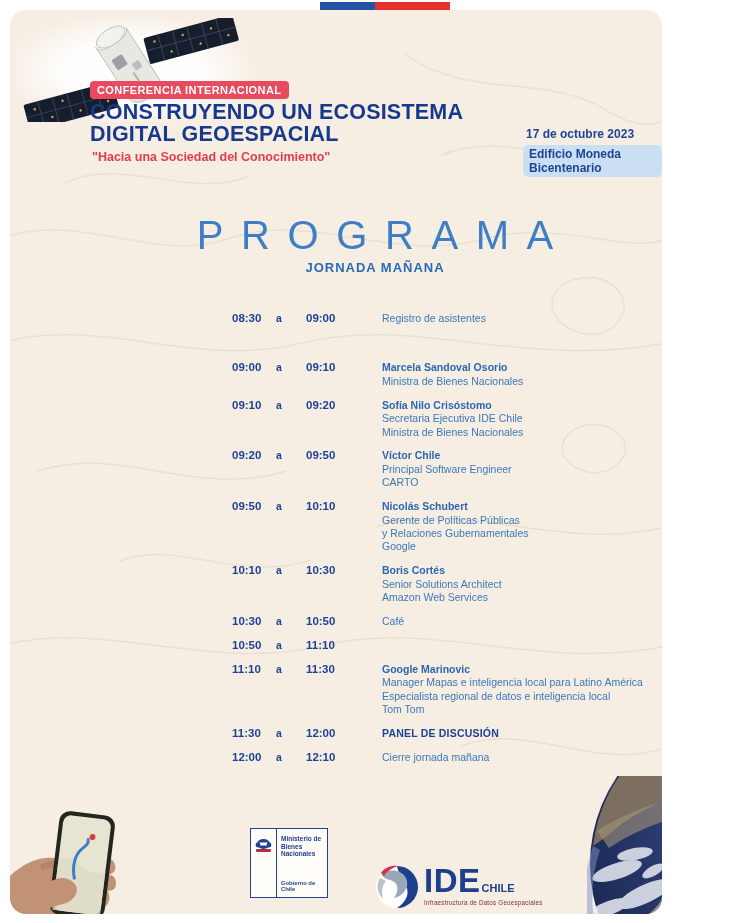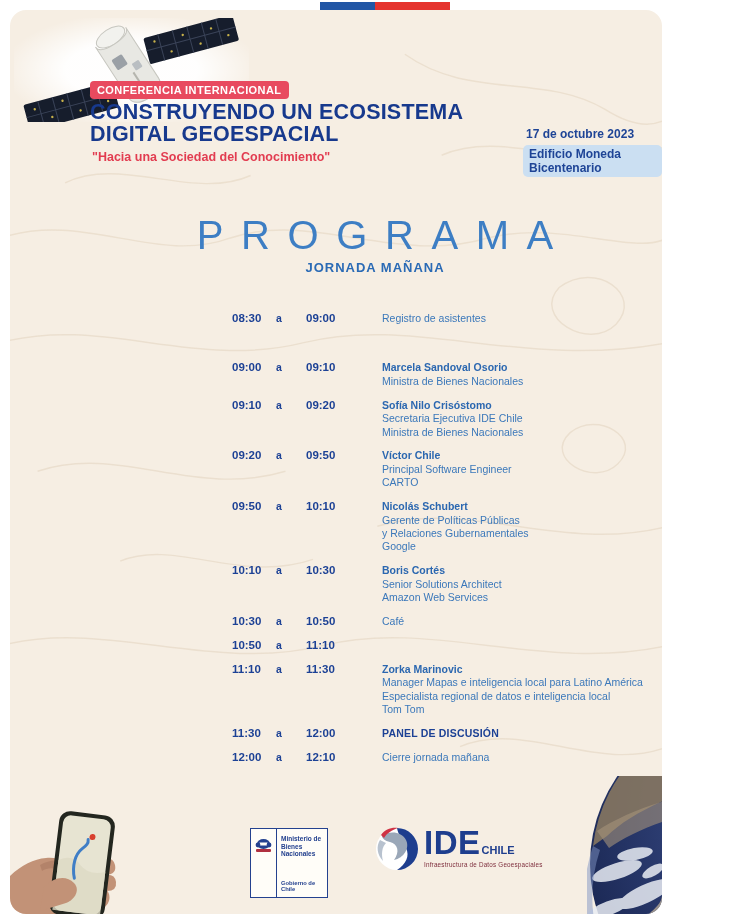--- a/index.html
+++ b/index.html
@@ -55,21 +55,21 @@
   .line.heading{color:#1c4195;font-weight:bold;letter-spacing:.2px;}
   
   .min-logo{
     position:absolute;left:240px;top:818px;width:78px;height:70px;z-index:3;
     background:#fffdf8;border:1.4px solid #24418f;display:flex;box-sizing:border-box;
   }
   .min-left{width:25px;border-right:1.2px solid #24418f;display:flex;justify-content:center;padding-top:9px;}
   .min-right{flex:1;position:relative;padding:6px 3px 3px 4px;}
   .min-text{color:#24418f;font-weight:bold;font-size:6.5px;line-height:7.5px;}
   .gob-text{position:absolute;left:4px;bottom:5px;color:#24418f;font-weight:bold;font-size:5.8px;}
-  .ide-logo{position:absolute;left:362px;top:814px;display:flex;align-items:flex-start;z-index:3;}
+  .ide-logo{position:absolute;left:362px;top:852px;display:flex;align-items:flex-start;z-index:3;}
   .ide-txt{margin-left:4px;position:relative;top:2px;}
   .ide-main{display:flex;align-items:baseline;}
   .ide-acr{color:#1e3e8e;font-weight:bold;font-size:33px;line-height:33px;letter-spacing:.5px;}
   .ide-chile{color:#1e3e8e;font-weight:bold;font-size:11px;margin-left:1px;}
   .ide-tag{color:#7e2d3c;font-size:6.3px;margin-top:2px;letter-spacing:.2px;}
   .hand-wrap{position:absolute;left:0px;top:793px;width:140px;height:121px;z-index:2;}
   .earth-wrap{position:absolute;right:0px;top:766px;width:75px;height:148px;z-index:2;overflow:hidden;border-bottom-right-radius:16px;}
 </style>
 </head>
 <body>
@@ -265,21 +265,21 @@
     </div>
   </div>
 
   <div class="row">
     <div class="time">
       <span class="t1">11:10</span>
       <span class="sep">a</span>
       <span class="t2">11:30</span>
     </div>
     <div class="lines">
-          <div class="line bold">Zorka Marinovic</div>
+          <div class="line bold">Google Marinovic</div>
           <div class="line">Manager Mapas e inteligencia local para Latino América</div>
           <div class="line">Especialista regional de datos e inteligencia local</div>
           <div class="line">Tom Tom</div>
         </div>
   </div>
 
   <div class="row">
     <div class="time">
       <span class="t1">11:30</span>
       <span class="sep">a</span>

